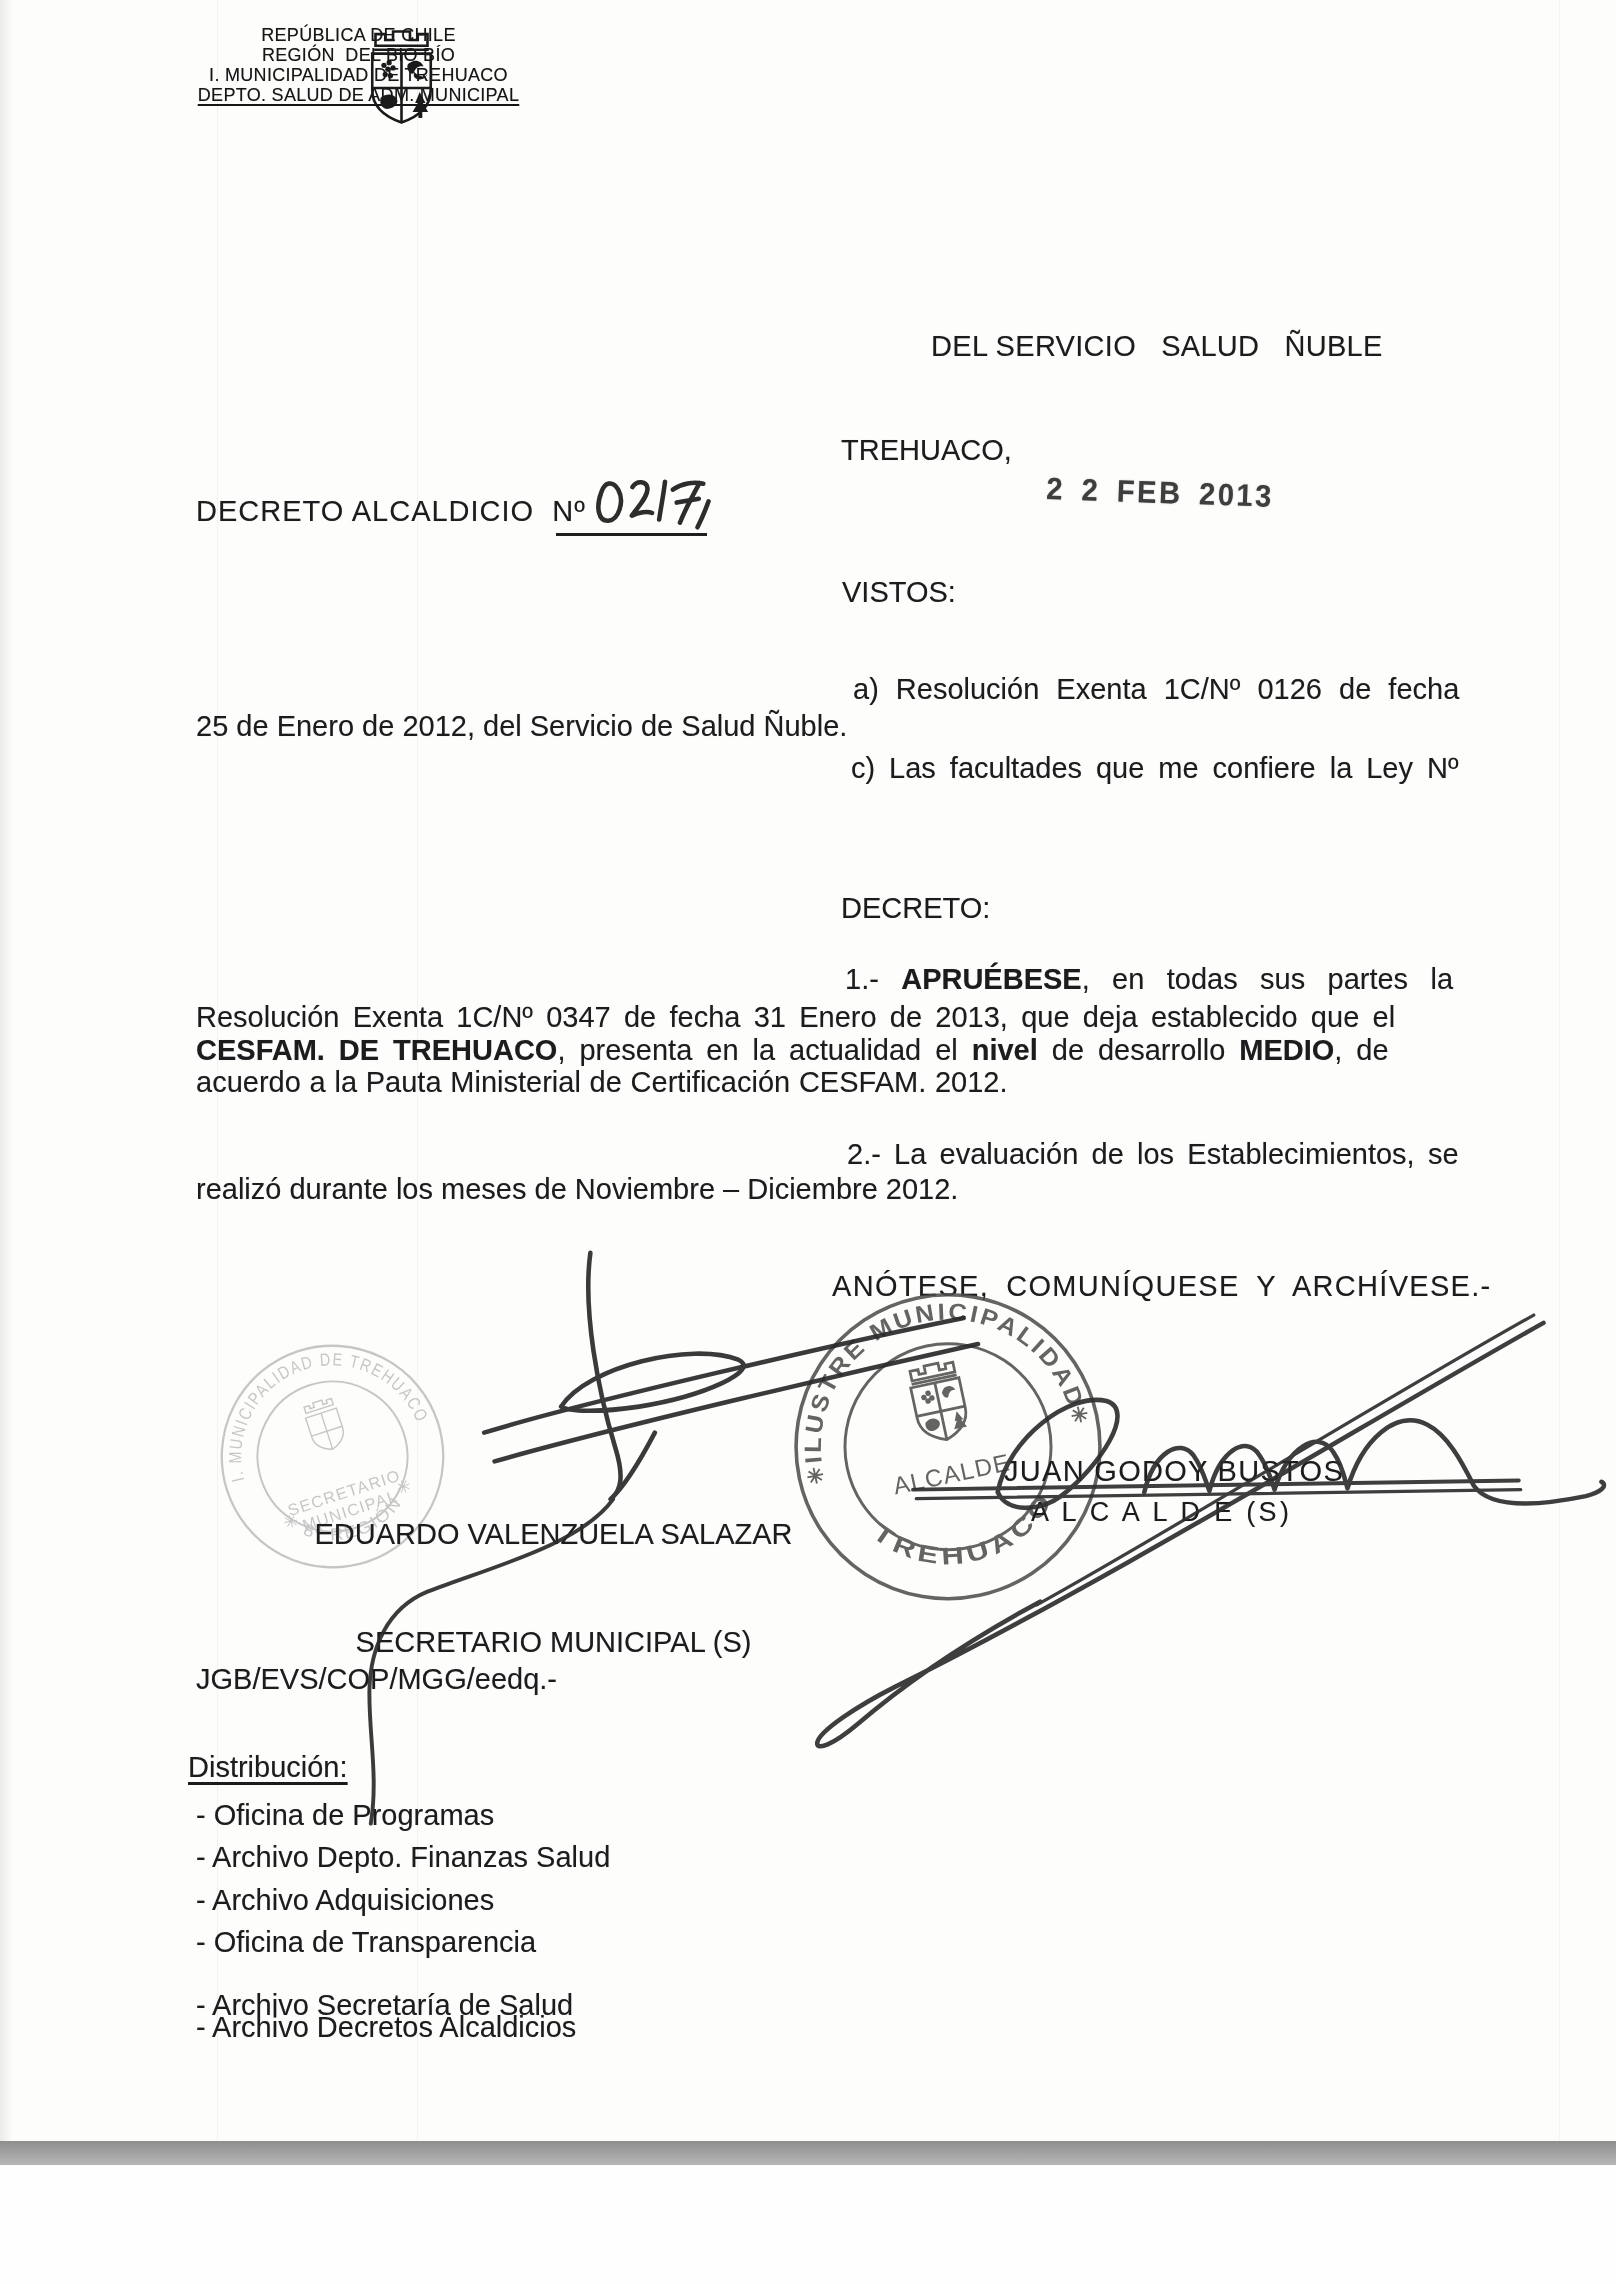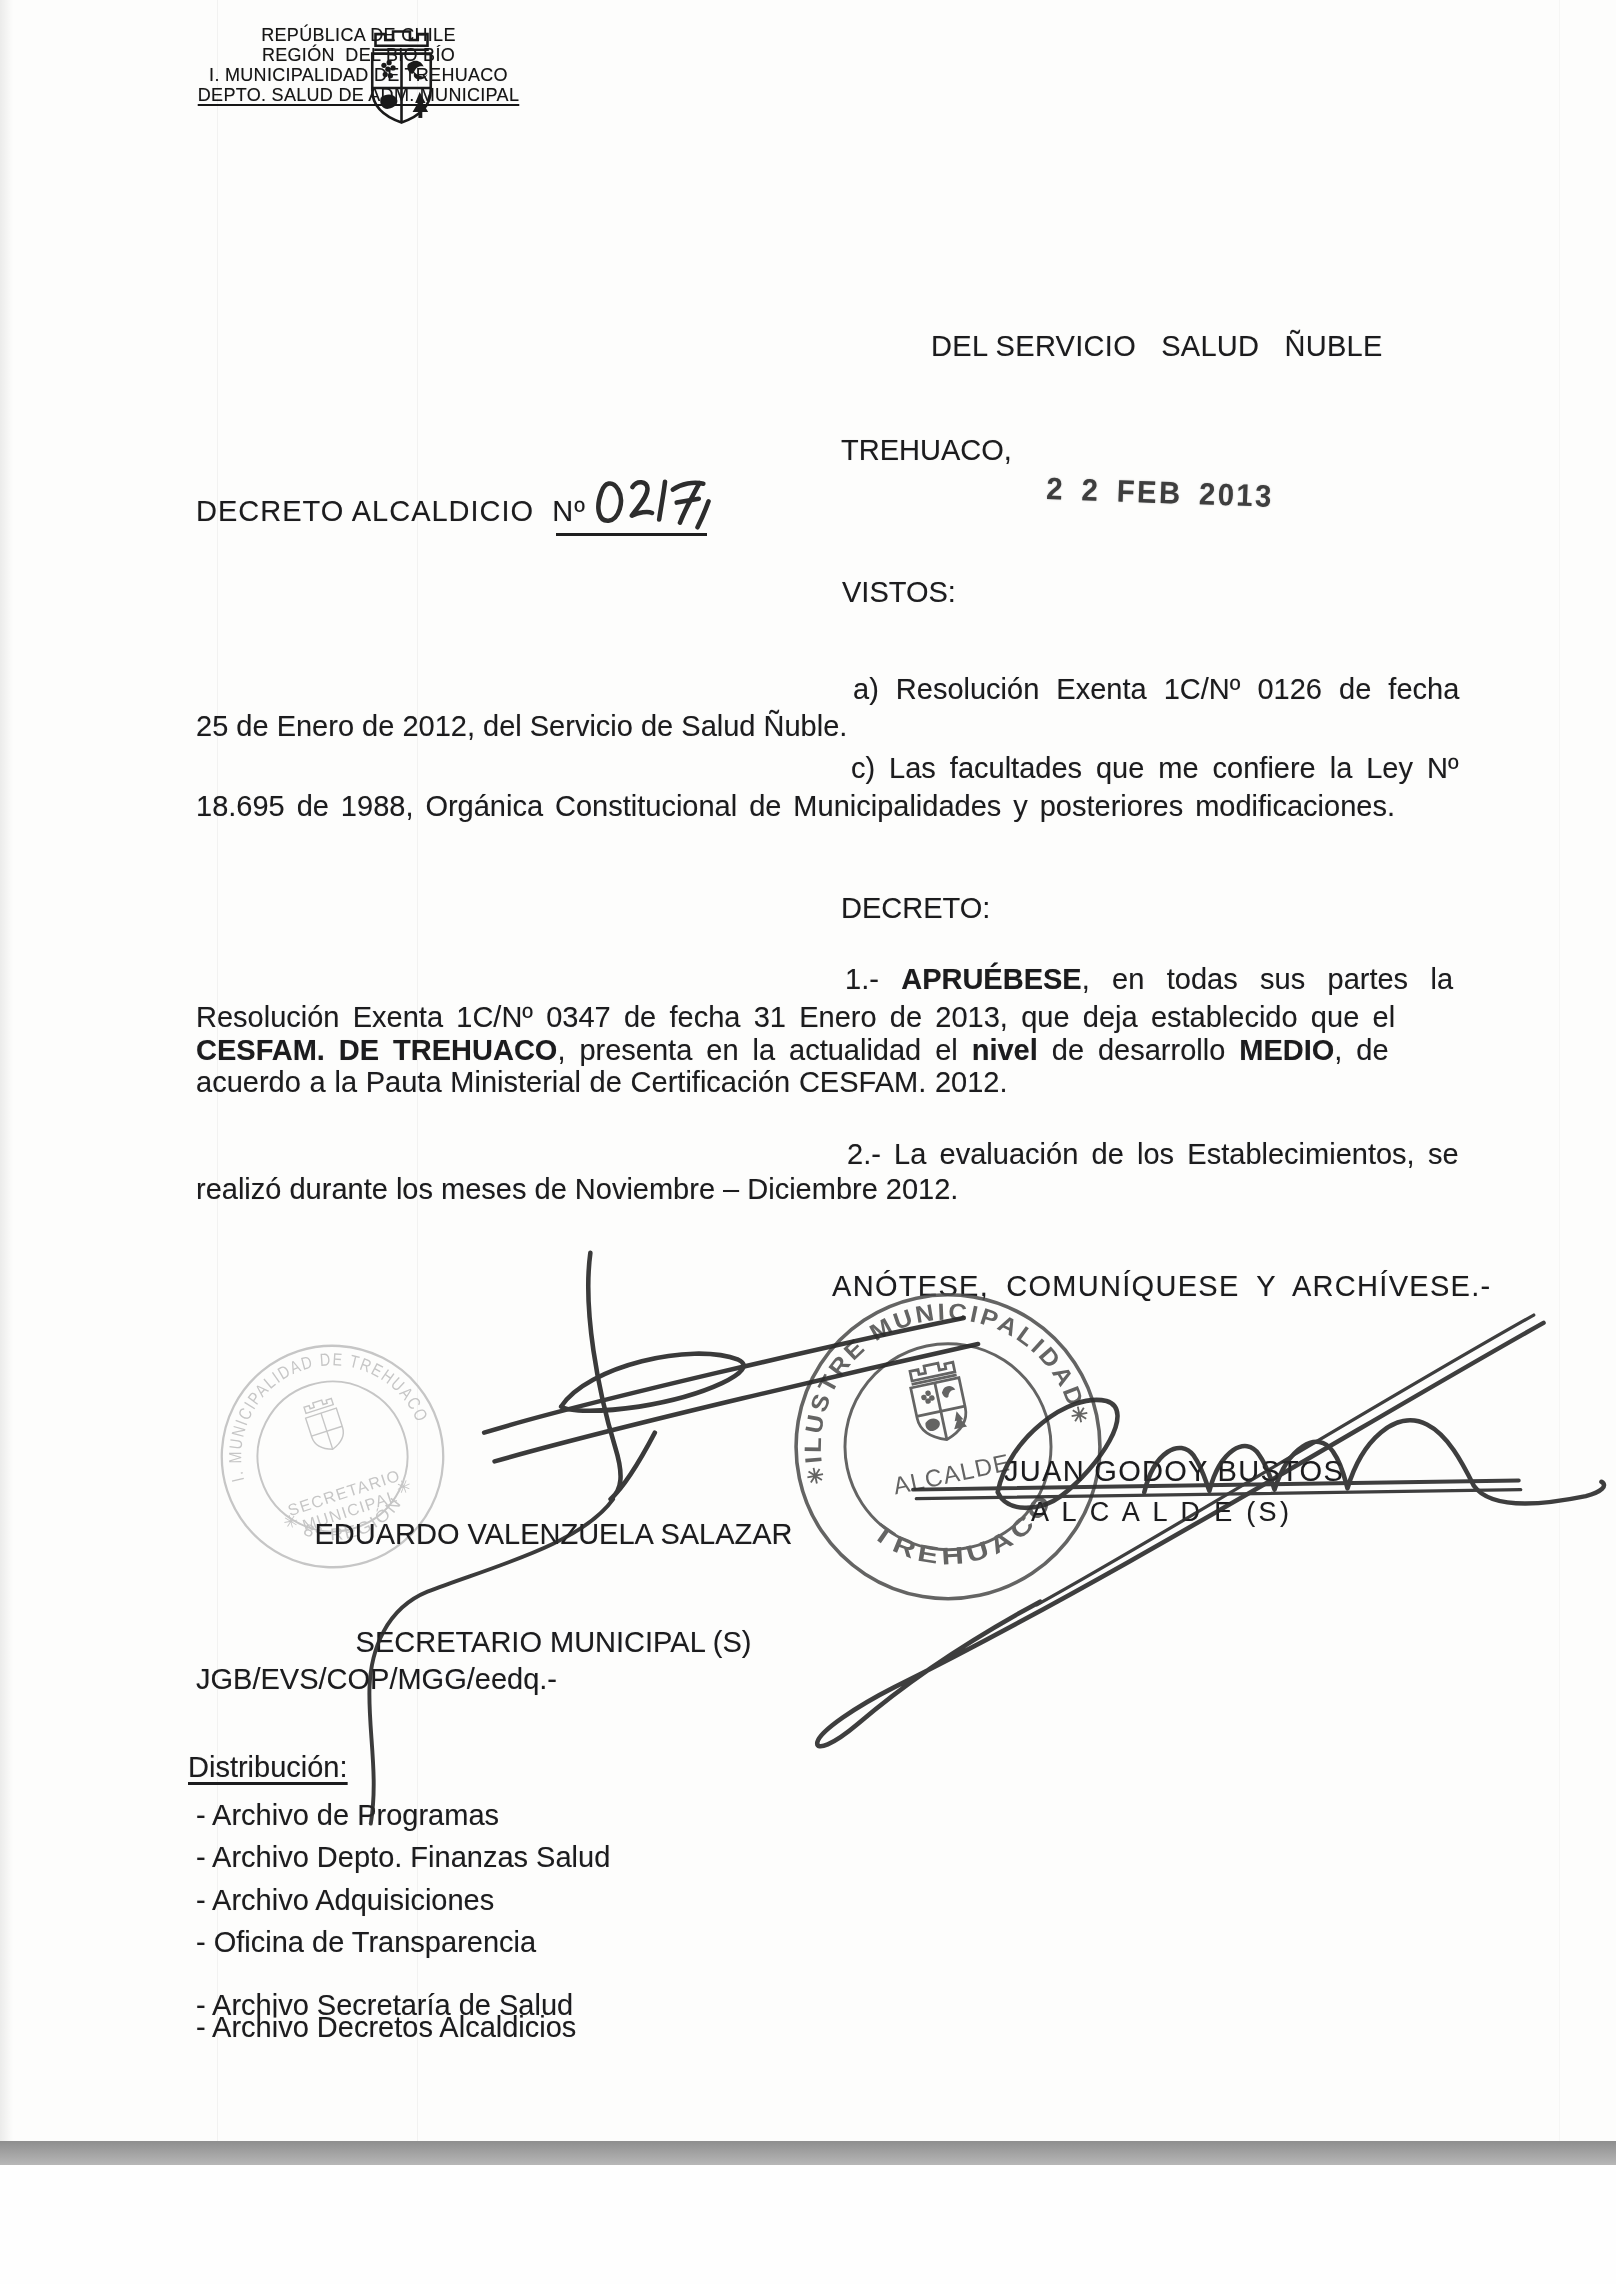--- a/index.html
+++ b/index.html
@@ -128,21 +128,20 @@
       <path d="M193,34 C181,56 170,77 163,95"></path>
       <path d="M158,64 L192,58"></path>
       <path d="M207,62 C202,76 196,90 190,102"></path>
     </g>
   </svg>
 
   <div id="vistos" class="abs typed">VISTOS:</div>
   <div id="a1" class="abs typed">a) Resolución Exenta 1C/Nº 0126 de fecha</div>
   <div id="a2" class="abs typed">25 de Enero de 2012, del Servicio de Salud Ñuble.</div>
   <div id="c1" class="abs typed">c) Las facultades que me confiere la Ley Nº</div>
-  <div id="c2" class="abs typed">18.695 de 1988, Orgánica Constitucional de Municipalidades y posteriores modificaciones.</div>
   <div id="decreto-h" class="abs typed">DECRETO:</div>
 
   <div id="d1" class="abs typed"><span>1.- </span><span class="b">APRUÉBESE</span><span>, en todas sus partes la</span></div>
   <div id="d2" class="abs typed">Resolución Exenta 1C/Nº 0347 de fecha 31 Enero de 2013, que deja establecido que el</div>
   <div id="d3" class="abs typed"><span class="b">CESFAM. DE TREHUACO</span><span>, presenta en la actualidad el </span><span class="b">nivel</span><span> de desarrollo </span><span class="b">MEDIO</span><span>, de</span></div>
   <div id="d4" class="abs typed">acuerdo a la Pauta Ministerial de Certificación CESFAM. 2012.</div>
 
   <div id="e1" class="abs typed">2.- La evaluación de los Establecimientos, se</div>
   <div id="e2" class="abs typed">realizó durante los meses de Noviembre – Diciembre 2012.</div>
 
@@ -236,21 +235,21 @@
 
   <div id="sig-left-names" class="abs typed">
     <div>EDUARDO VALENZUELA SALAZAR</div>
     <div class="t2">SECRETARIO MUNICIPAL (S)</div>
   </div>
   <div id="sig-right-name" class="abs typed">JUAN GODOY BUSTOS</div>
   <div id="sig-right-title" class="abs typed">A L C A L D E (S)</div>
 
   <div id="initials-line" class="abs typed">JGB/EVS/COP/MGG/eedq.-</div>
   <div id="dist-heading" class="abs typed">Distribución:</div>
-  <div class="abs typed dist-item" style="top:1799px;">- Archivo de Programas</div>
+  <div class="abs typed dist-item" style="top:1799px;">- Oficina de Programas</div>
   <div class="abs typed dist-item" style="top:1841px;">- Archivo Depto. Finanzas Salud</div>
   <div class="abs typed dist-item" style="top:1884px;">- Archivo Adquisiciones</div>
   <div class="abs typed dist-item" style="top:1926px;">- Oficina de Transparencia</div>
   <div class="abs typed dist-item" style="top:1969px;margin-top:20px;">- Archivo Secretaría de Salud</div>
   <div class="abs typed dist-item" style="top:2011px;">- Archivo Decretos Alcaldicios</div>
 
 </div>
 
 
 </body></html>

